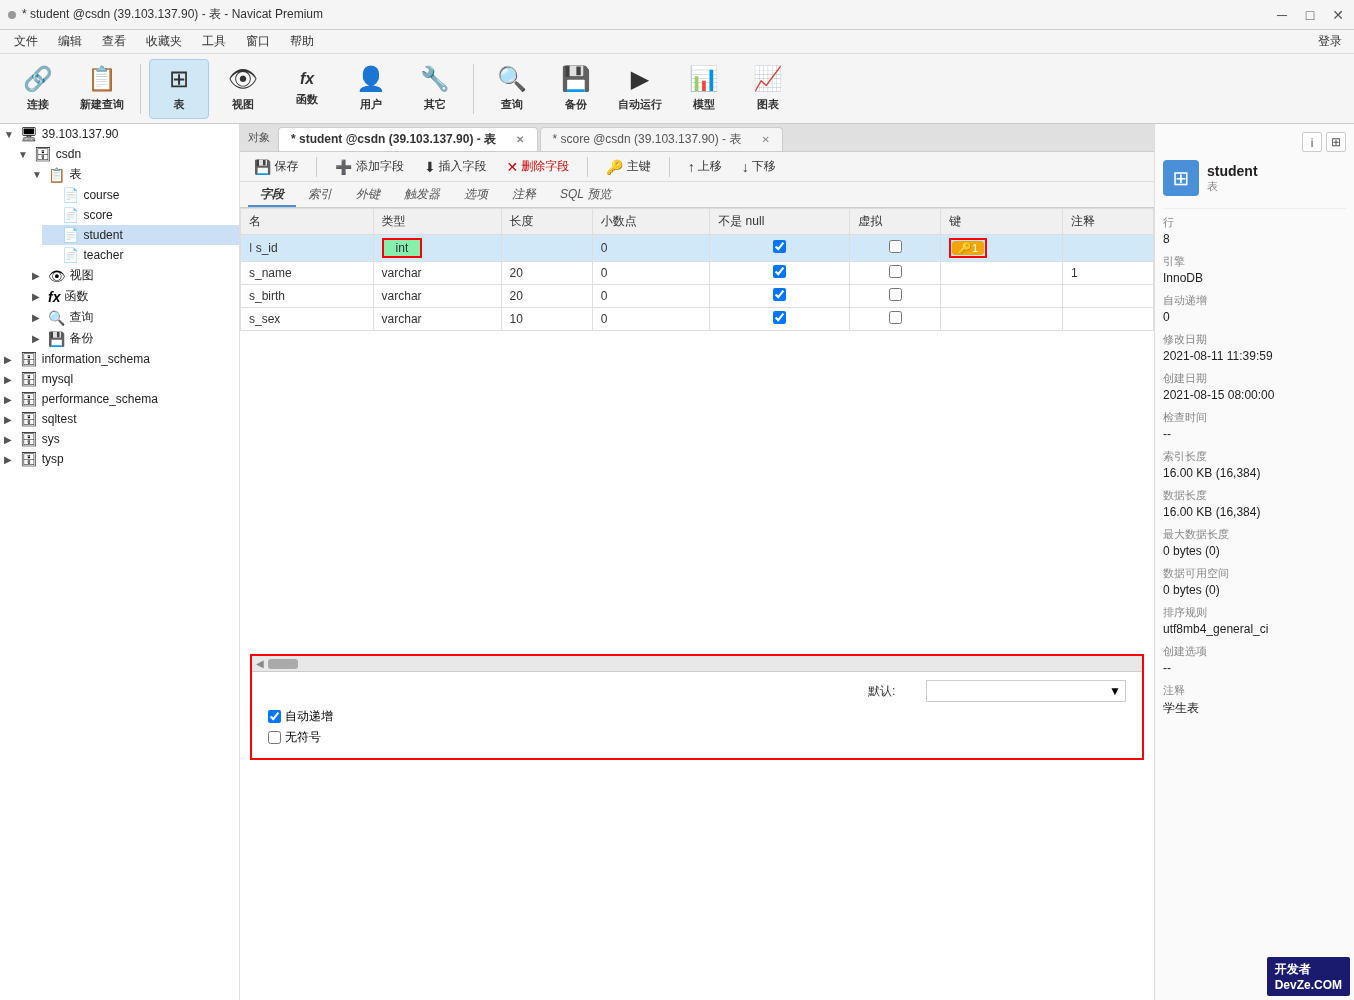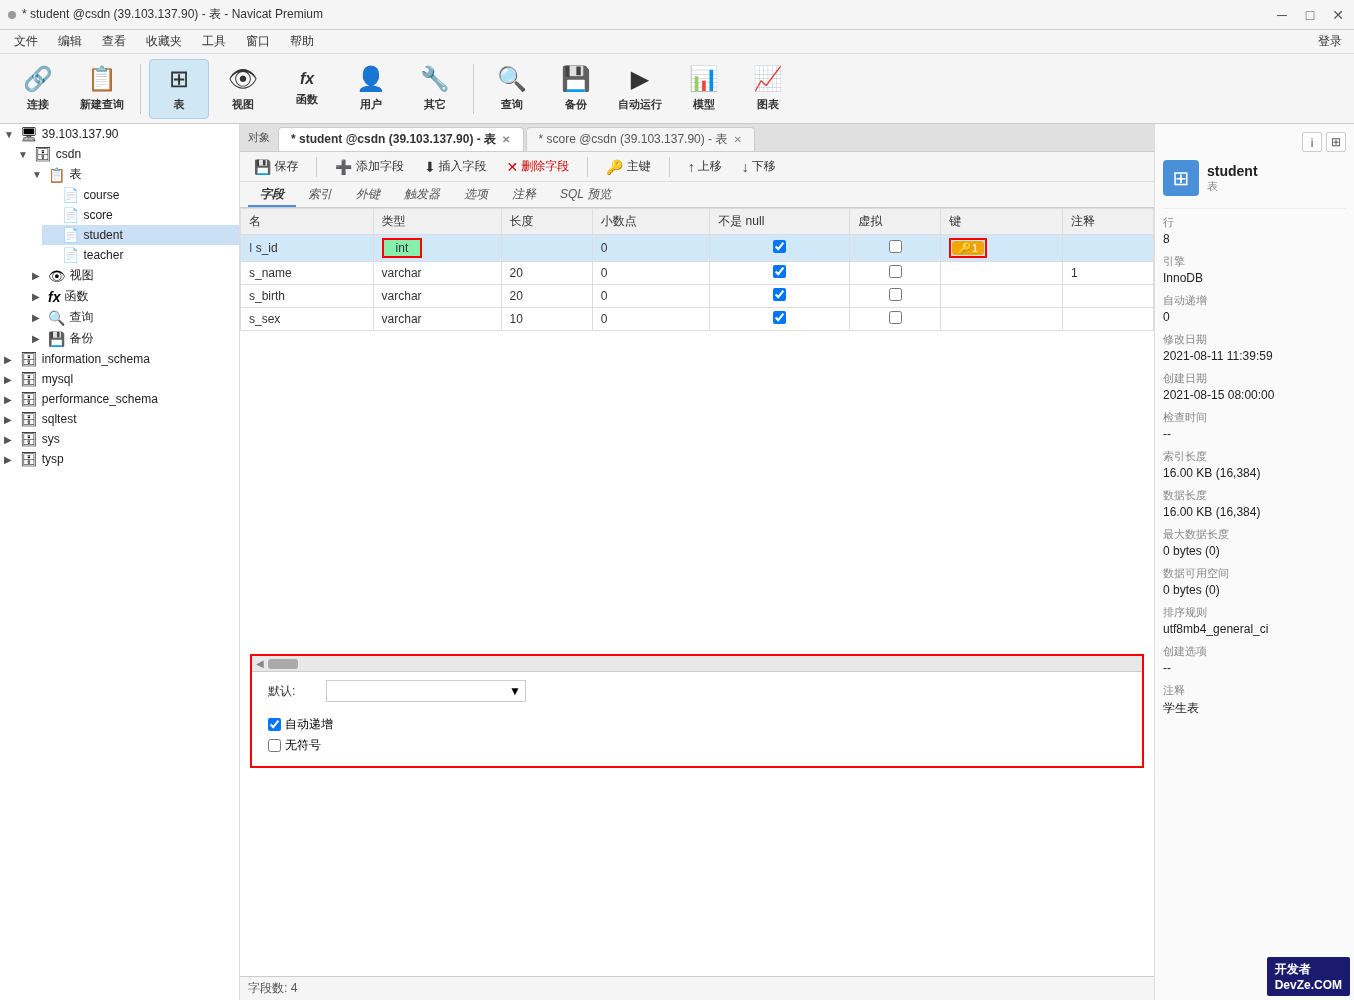--- a/index.html
+++ b/index.html
@@ -35,21 +35,21 @@
     .sidebar-tree { padding-left: 14px; }
     .tree-arrow { font-size: 10px; color: #555; width: 12px; display: inline-block; }
     .tree-icon { font-size: 14px; }
     .tree-label { font-size: 12px; color: #222; }
 
     
     .content { flex: 1; display: flex; flex-direction: column; background: #f0f0f0; overflow: hidden; }
 
     
     .tabbar { background: #e8e8e8; height: 28px; display: flex; align-items: flex-end; padding: 0 4px; border-bottom: 1px solid #ccc; }
-    .tab { height: 24px; padding: 0 12px; display: flex; align-items: center; gap: 6px; cursor: pointer; border: 1px solid #ccc; border-bottom: none; border-radius: 4px 4px 0 0; background: #f5f5f5; margin-right: 2px; font-size: 11px; color: #555; margin-top: 24px; }
+    .tab { height: 24px; padding: 0 12px; display: flex; align-items: center; gap: 20px; cursor: pointer; border: 1px solid #ccc; border-bottom: none; border-radius: 4px 4px 0 0; background: #f5f5f5; margin-right: 2px; font-size: 11px; color: #555; margin-top: 24px; }
     .tab.active { background: #fff; color: #333; font-weight: bold; }
     .tab-close { font-size: 10px; color: #888; cursor: pointer; }
 
     
     .table-editor { flex: 1; display: flex; flex-direction: column; background: #fff; margin: 0; overflow: hidden; }
 
     
     .sub-toolbar { background: #f5f5f5; border-bottom: 1px solid #ddd; padding: 4px 8px; display: flex; align-items: center; gap: 8px; height: 30px; }
     .sub-btn { display: flex; align-items: center; gap: 3px; cursor: pointer; padding: 2px 6px; border-radius: 3px; color: #333; }
     .sub-btn-icon { font-size: 14px; }
@@ -62,21 +62,21 @@
 
     
     .fields-table { flex: 1; overflow: auto; }
     table { width: 100%; border-collapse: collapse; font-size: 12px; }
     thead tr { background: #f0f0f0; }
     th { border: 1px solid #ddd; padding: 4px 8px; text-align: left; color: #333; font-weight: normal; white-space: nowrap; }
     td { border: 1px solid #ddd; padding: 3px 8px; color: #333; white-space: nowrap; }
     tr.selected-row td { background: #d0e8f7; }
     .checkbox-cell { text-align: center; }
     input[type="checkbox"] { cursor: pointer; }
-    .bottom-field { display: flex; align-items: center; gap: 8px; margin-bottom: 14px; }
+    .bottom-field { display: flex; align-items: center; gap: 8px; margin-bottom: 6px; justify-content: flex-end; }
     .bottom-field-label { width: 50px; color: #333; }
     .bottom-select { width: 200px; height: 22px; border: 1px solid #ccc; background: #fff; display: flex; align-items: center; justify-content: space-between; padding: 0 4px; cursor: pointer; }
     .bottom-checkbox-row { display: flex; align-items: center; gap: 4px; margin-bottom: 4px; }
 
     
     .statusbar { background: #f5f5f5; border-top: 1px solid #ccc; height: 24px; display: flex; align-items: center; padding: 0 8px; color: #555; font-size: 11px; }
 
     
     .right-panel { width: 200px; background: #fafafa; border-left: 1px solid #ddd; overflow-y: auto; padding: 8px; }
     .right-panel-header { display: flex; align-items: center; gap: 8px; margin-bottom: 12px; }
@@ -409,23 +409,20 @@
           </div>
           <div class="bottom-checkbox-row">
             <input type="checkbox" style="">
             <span>无符号</span>
           </div>
         </div>
       </div>
 
     </div>
 
-    <div class="statusbar">
-      <span>字段数: 4</span>
-    </div>
   </div>
 
   <div class="right-panel">
     <div class="info-btns">
       <div class="info-btn">ℹ</div>
       <div class="info-btn">⊞</div>
     </div>
     <div class="right-panel-header">
       <div class="right-panel-icon">⊞</div>
       <div>

